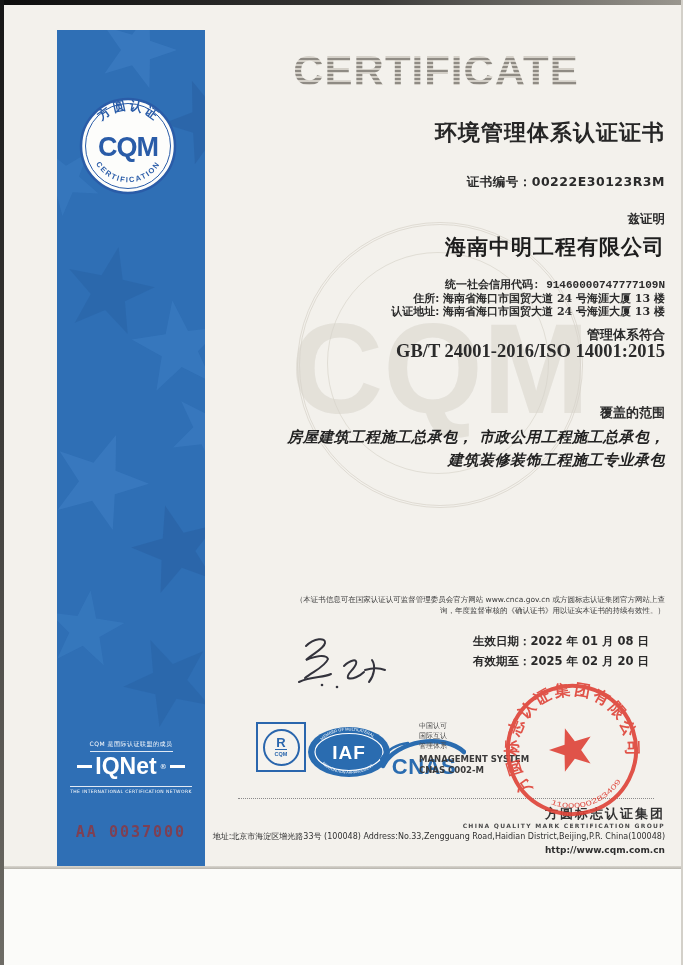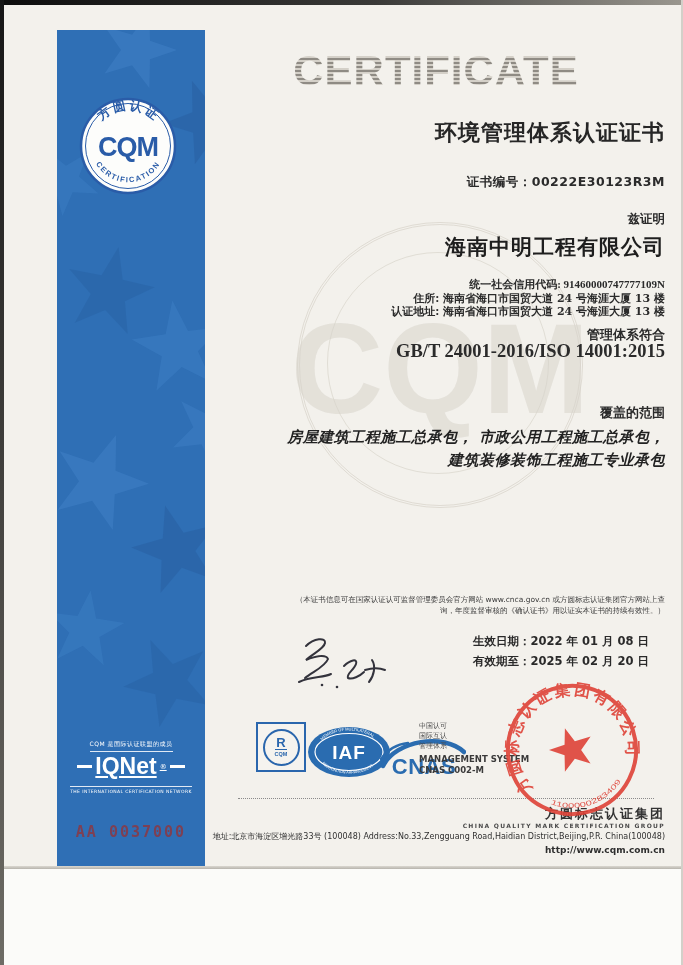--- a/index.html
+++ b/index.html
@@ -27,36 +27,36 @@
            background-image:repeating-linear-gradient(#8f8b84 0 2px,#d4d0c8 2px 4px);
            -webkit-background-clip:text;background-clip:text;-webkit-text-fill-color:transparent;}
   
   .sidebar{position:absolute;left:57px;top:30px;width:148px;height:838px;background:#2f6fb5;
            overflow:hidden;z-index:2;}
   .sidebar svg.stars{position:absolute;left:0;top:0;}
   .cqm-logo{position:absolute;left:21px;top:66px;width:100px;height:100px;}
   .iqnet{position:absolute;left:0;top:701px;width:148px;text-align:center;color:#fff;}
   .iqnet-tag{display:inline-block;font-size:6px;letter-spacing:.5px;
              border-bottom:1px solid rgba(255,255,255,.85);padding-bottom:2px;}
-  .iqnet-row{margin-top:3px;display:flex;align-items:center;justify-content:center;gap:3px;text-decoration:underline;}
+  .iqnet-row{margin-top:3px;display:flex;align-items:center;justify-content:center;gap:3px;}
   .iqnet-dash{width:15px;height:3px;background:#fff;}
   .iqnet-name{font:800 23px/1 "Liberation Sans",sans-serif;letter-spacing:0;}
   .iqnet-reg{font-size:7px;vertical-align:top;}
   .iqnet-sub{display:inline-block;margin-top:3px;font-size:4.5px;letter-spacing:.4px;
              border-top:1px solid rgba(255,255,255,.85);padding-top:2px;}
   .serial{position:absolute;left:0;top:793px;width:148px;text-align:center;
           font:600 15px "DejaVu Sans Mono",monospace;letter-spacing:2px;color:#7d4054;}
   
   .cline{position:absolute;left:207px;width:458px;text-align:right;z-index:3;}
   .t-title{top:118px;font-weight:700;font-size:22px;letter-spacing:1px;color:#262626;}
   .t-certno{top:174px;font-weight:600;font-size:12.5px;letter-spacing:.5px;}
   .t-declare{top:211px;font-weight:600;font-size:12.5px;}
   .t-company{top:233px;font-family:"DejaVu Serif",serif;font-weight:700;font-size:21px;
              letter-spacing:1px;color:#1e1e1e;}
-  .t-credit{top:277px;font-family:Liberation Serif, serif;font-weight:600;font-size:11px;}
+  .t-credit{top:277px;font-family:Liberation Mono, monospace;font-weight:600;font-size:11px;}
   .t-residence{top:291px;font-family:"DejaVu Serif",serif;font-weight:600;font-size:11px;}
   .t-auditaddr{top:304px;font-family:"DejaVu Serif",serif;font-weight:600;font-size:11px;}
   .t-conform{top:326px;font-weight:700;font-size:13px;}
   .t-standard{top:341px;font-family:"Liberation Serif",serif;font-weight:700;font-size:18.5px;}
   .t-scopetitle{top:404px;font-weight:700;font-size:13px;}
   .t-scope1{top:428px;font-family:"DejaVu Serif",serif;font-style:italic;font-weight:600;
             font-size:15px;letter-spacing:.5px;color:#222;}
   .t-scope2{top:451px;font-family:"DejaVu Serif",serif;font-style:italic;font-weight:600;
             font-size:15px;letter-spacing:.5px;color:#222;}
   .t-notice1{top:595px;font-size:7.5px;color:#3c3c3c;}

